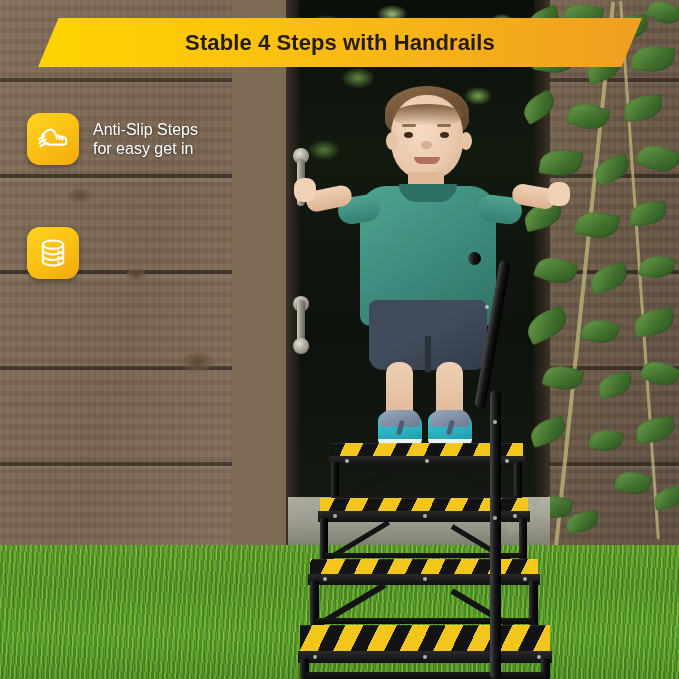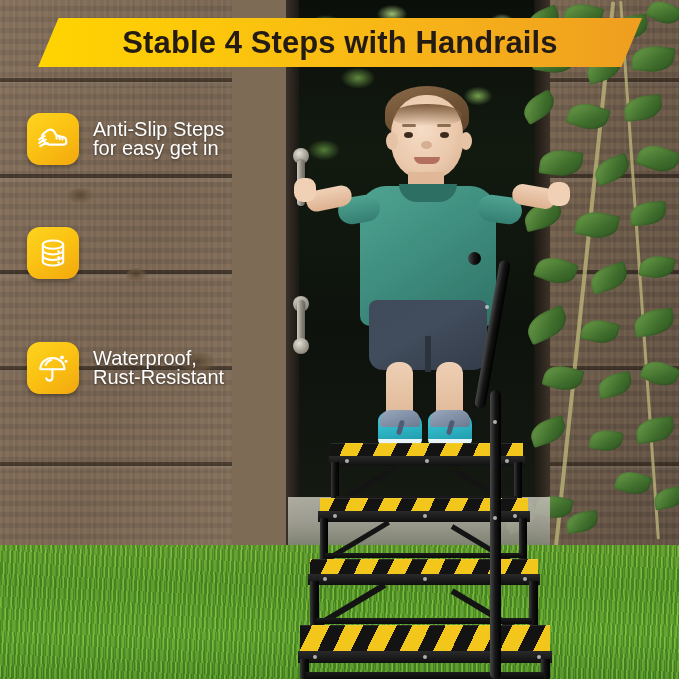--- a/index.html
+++ b/index.html
@@ -198,33 +198,33 @@
 
   
   .banner{
     position:absolute;left:38px;top:18px;width:604px;height:49px;
     background:linear-gradient(90deg,#ffd400 0%,#fcc70b 28%,#f7b418 62%,#ef9e20 100%);
     clip-path:polygon(3.4% 0%, 100% 0%, 96.6% 100%, 0% 100%);
     box-shadow:0 2px 5px rgba(0,0,0,.35);
     display:flex;align-items:center;justify-content:center;
   }
   .banner-text{
-    font-size:31px;font-weight:bold;color:#241c14;letter-spacing:.1px;white-space:nowrap;
+    font-size:22px;font-weight:bold;color:#241c14;letter-spacing:.1px;white-space:nowrap;
   }
 
   
   .feature{position:absolute;left:27px;display:flex;align-items:center;gap:14px;}
   .feat-icon{
     width:52px;height:52px;border-radius:13px;flex:none;
     background:linear-gradient(145deg,#fdd420 0%,#fbc313 45%,#f2a80e 100%);
     box-shadow:0 2px 5px rgba(0,0,0,.35);
     display:flex;align-items:center;justify-content:center;
   }
   .feat-text{
-    color:#fff;font-size:20px;line-height:19px;
+    color:#fff;font-size:16px;line-height:19px;
     text-shadow:0 1px 3px rgba(0,0,0,.55);white-space:nowrap;
   }
 </style>
 </head>
 <body>
 
 <div id="stage">
 
   <div class="layer wood-wall">
     <div class="wood-knot" style="left:182px;top:352px;width:34px;height:22px;"></div>
@@ -415,31 +415,14 @@
           <path d="M5.8 13.2 C5.8 15.5 10.4 17.4 16 17.4 C21.6 17.4 26.2 15.5 26.2 13.2"></path>
           <path d="M5.8 18.8 C5.8 21.1 10.4 23.0 16 23.0 C21.6 23.0 26.2 21.1 26.2 18.8"></path>
         </g>
         <circle cx="21.6" cy="14.6" r="1.25" fill="#ffffff"></circle>
         <circle cx="21.6" cy="20.2" r="1.25" fill="#ffffff"></circle>
         <circle cx="21.6" cy="25.6" r="1.25" fill="#ffffff"></circle>
       </svg>
     </div>
   </div>
 
-  <div class="feature" style="top:342px;">
-    <div class="feat-icon">
-      <svg width="34" height="34" viewBox="0 0 34 34" aria-hidden="true">
-        <g fill="none" stroke="#ffffff" stroke-width="2.1" stroke-linecap="round" stroke-linejoin="round">
-          <path d="M4.4 18.2 C4.4 11.6 9.8 7.0 16.4 7.0 C23.0 7.0 28.4 11.6 28.4 18.2 Z"></path>
-          <path d="M16.4 18.2 L16.4 26.4 C16.4 28.3 14.9 29.6 13.2 29.6 C11.7 29.6 10.5 28.6 10.3 27.2"></path>
-          <path d="M9.6 14.0 C11.0 11.0 13.2 9.4 15.4 9.0"></path>
-        </g>
-        <circle cx="26.0" cy="6.4" r="1.9" fill="#ffffff"></circle>
-        <circle cx="30.0" cy="10.2" r="1.5" fill="#ffffff"></circle>
-      </svg>
-    </div>
-    <div class="feat-text">
-      <div>Waterproof,</div>
-      <div>Rust-Resistant</div>
-    </div>
-  </div>
 
 </div>
 
 </body></html>

